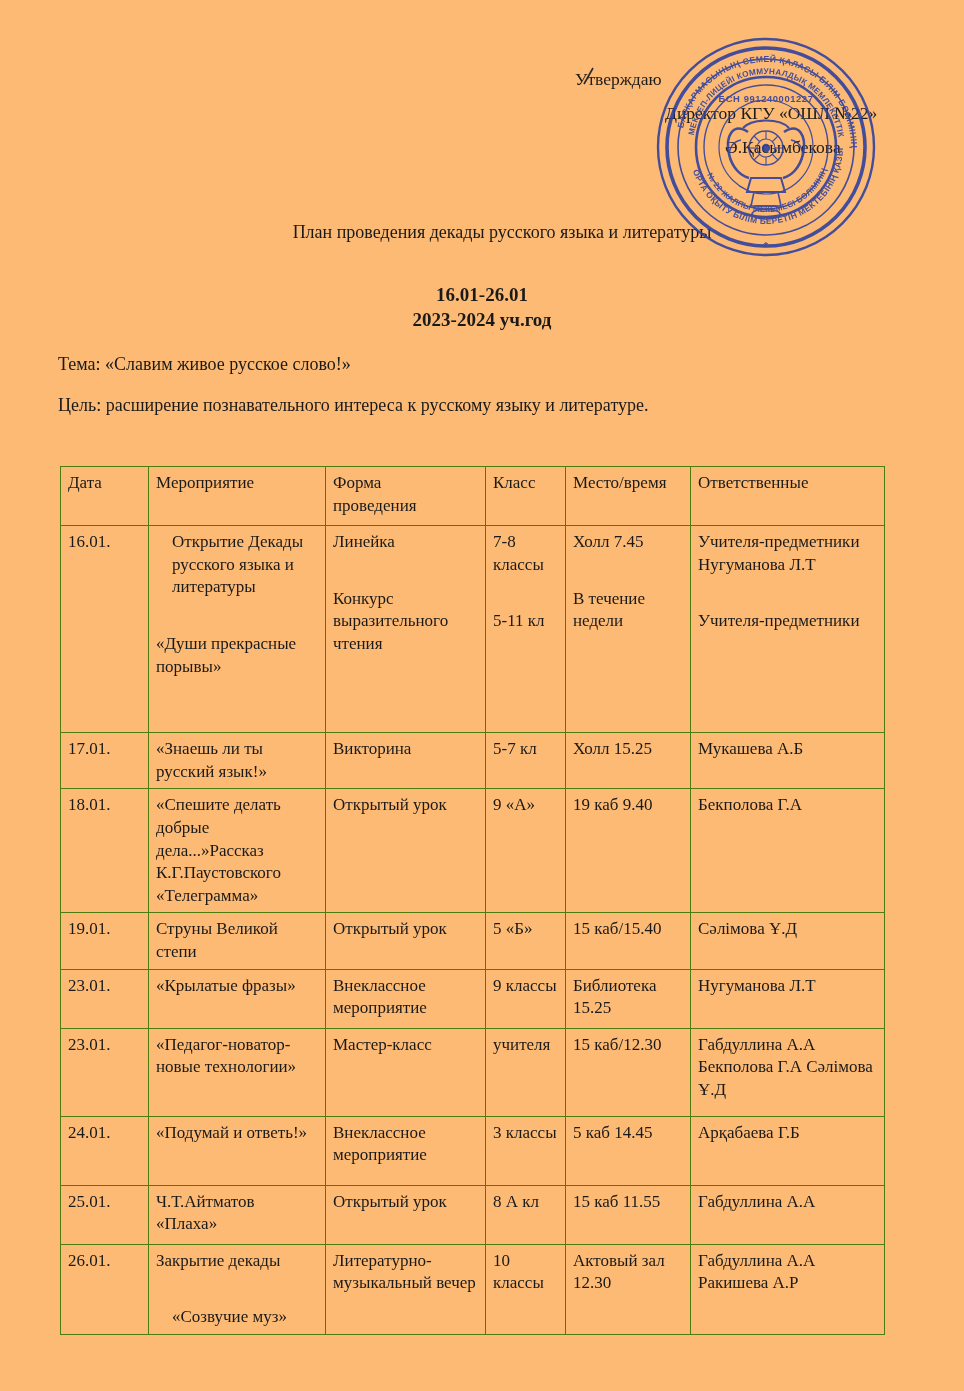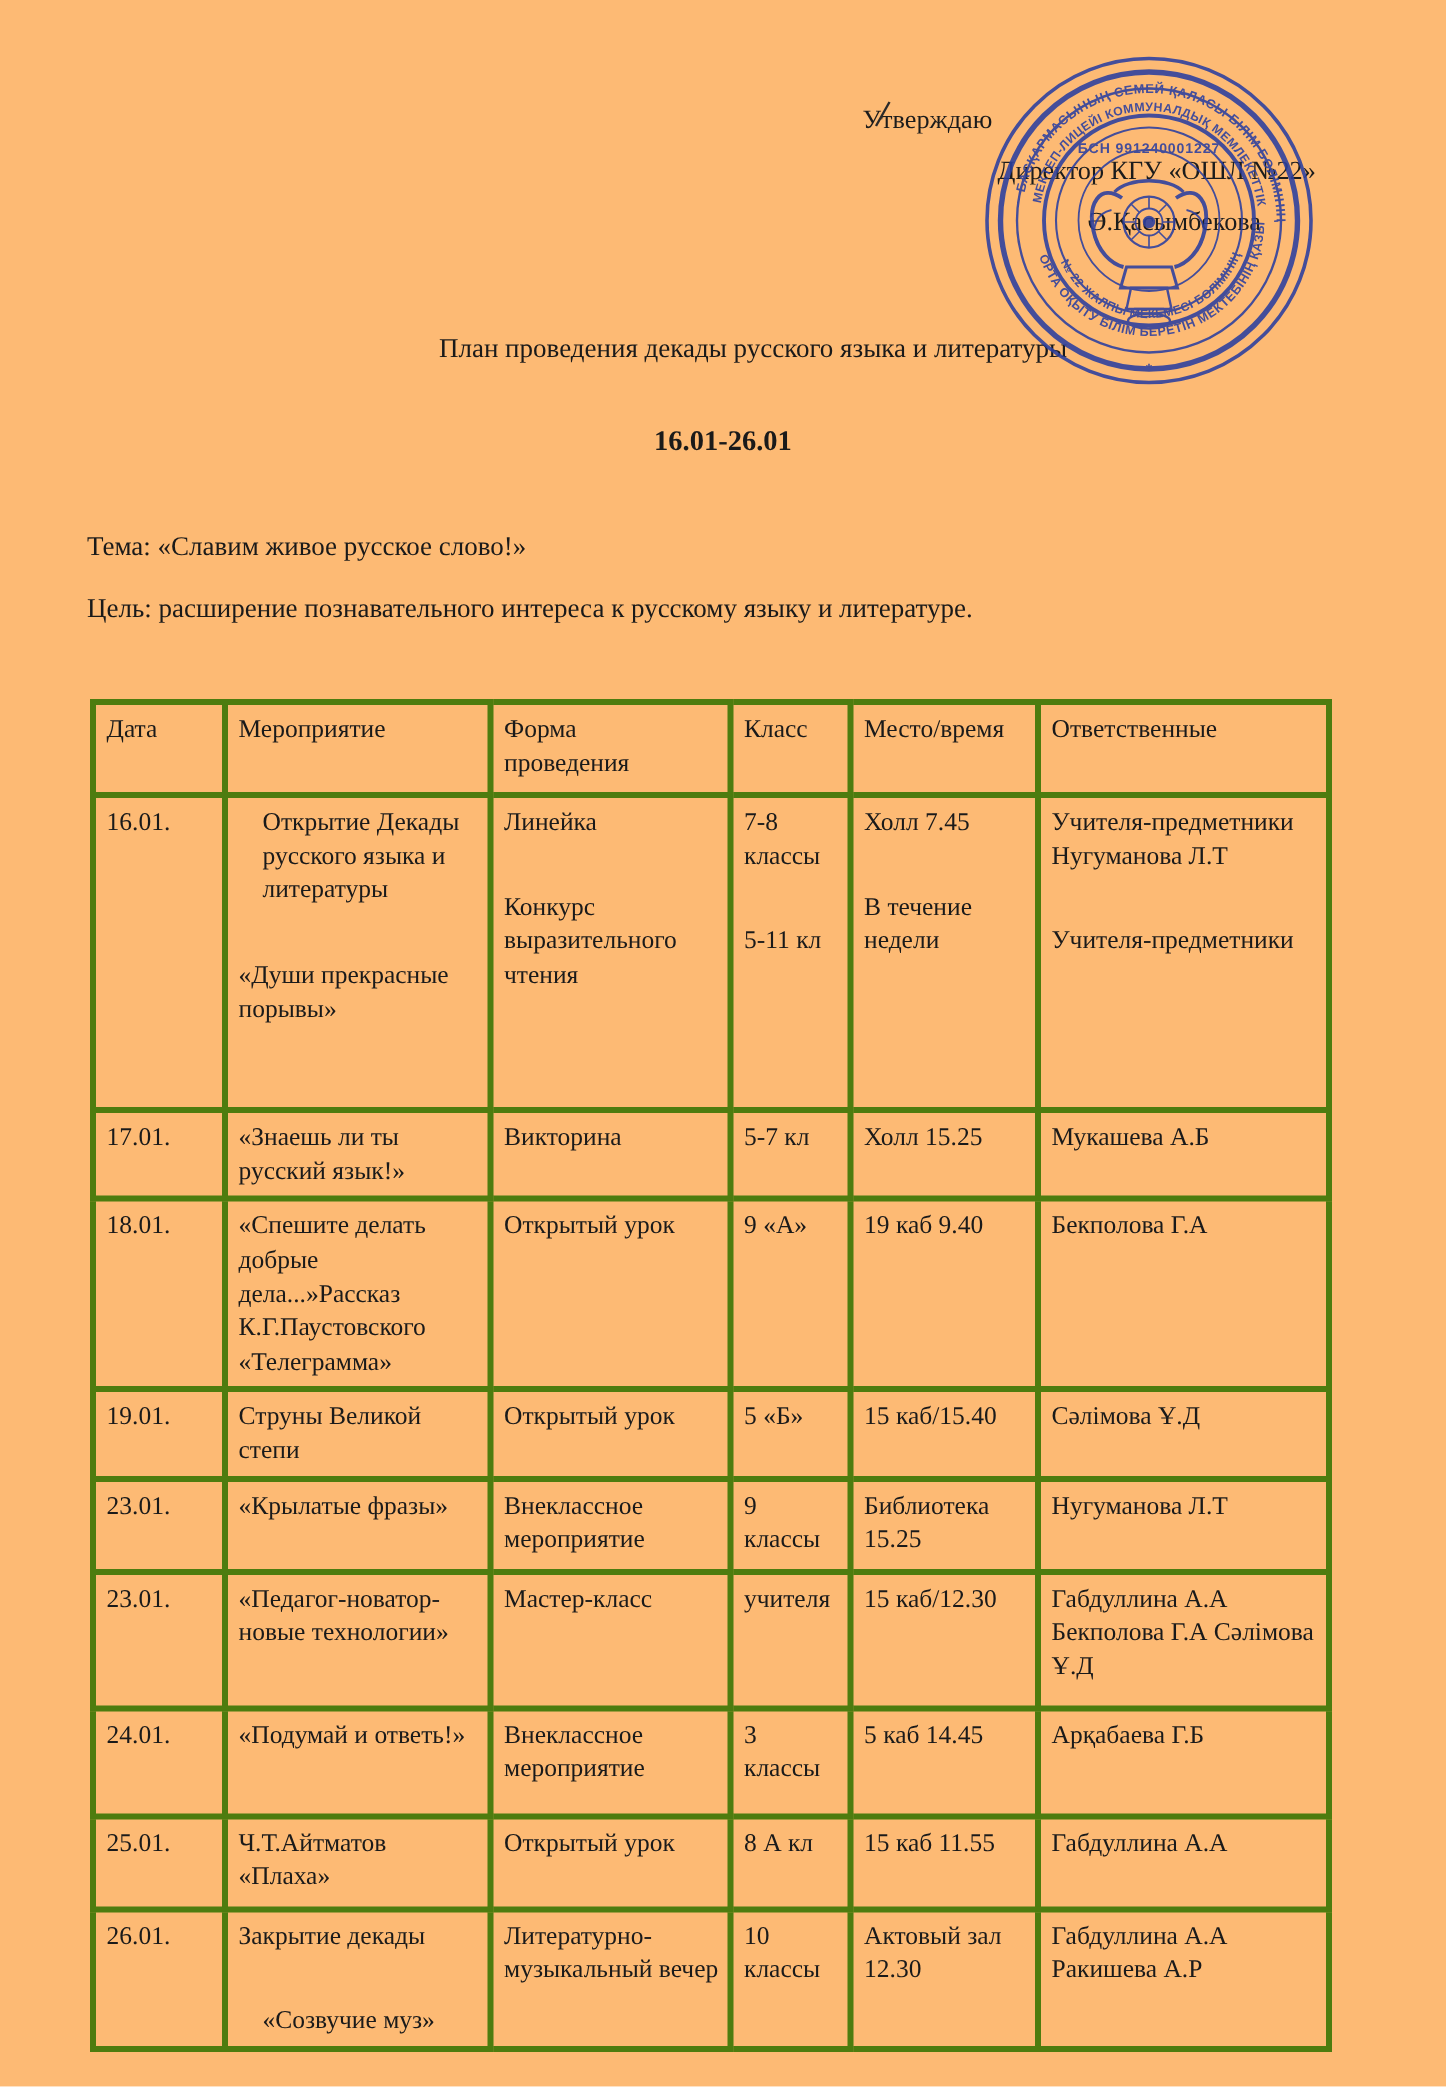--- a/index.html
+++ b/index.html
@@ -109,21 +109,21 @@
     position: absolute;
     left: 60px;
     top: 466px;
     width: 824px;
     border-collapse: collapse;
     table-layout: fixed;
     font-size: 17px;
     z-index: 2;
   }
   .plan-table td, .plan-table th {
-    border: 4px solid #4d7c0f;
+    border: 1px solid #4d7c0f;
     vertical-align: top;
     padding: 5px 6px 5px 7px;
     font-weight: normal;
     line-height: 1.33;
     text-align: left;
   }
   .plan-table th { padding-bottom: 8px; }
 
   
   .col-date  { width: 88px; }
@@ -222,20 +222,21 @@
       <path d="M 96,142 L 126,142 L 130,156 L 92,156 Z" stroke-width="2"></path>
       <path d="M 99,156 L 123,156 L 126,170 L 96,170 Z" stroke-width="1.6"></path>
       <path d="M 101,170 L 121,170" stroke-width="1.6"></path>
       <ellipse cx="111" cy="178" rx="14" ry="5" stroke-width="1.6"></ellipse>
       <path d="M 103,175 L 119,175" stroke-width="1"></path>
     </g>
   </svg>
 
   <div class="doc-title">План проведения декады русского языка и литературы</div>
   <div class="doc-dates">16.01-26.01</div>
+  <div class="doc-year">2023-2024 уч.год</div>
 
   <div class="meta-line meta-goal">Цель: расширение познавательного интереса к русскому языку и литературе.</div>
   <div class="meta-line meta-theme">Тема: «Славим живое русское слово!»</div>
 
   <table class="plan-table">
     <colgroup>
       <col class="col-date">
         <col class="col-event">
         <col class="col-form">
       <col class="col-class">

